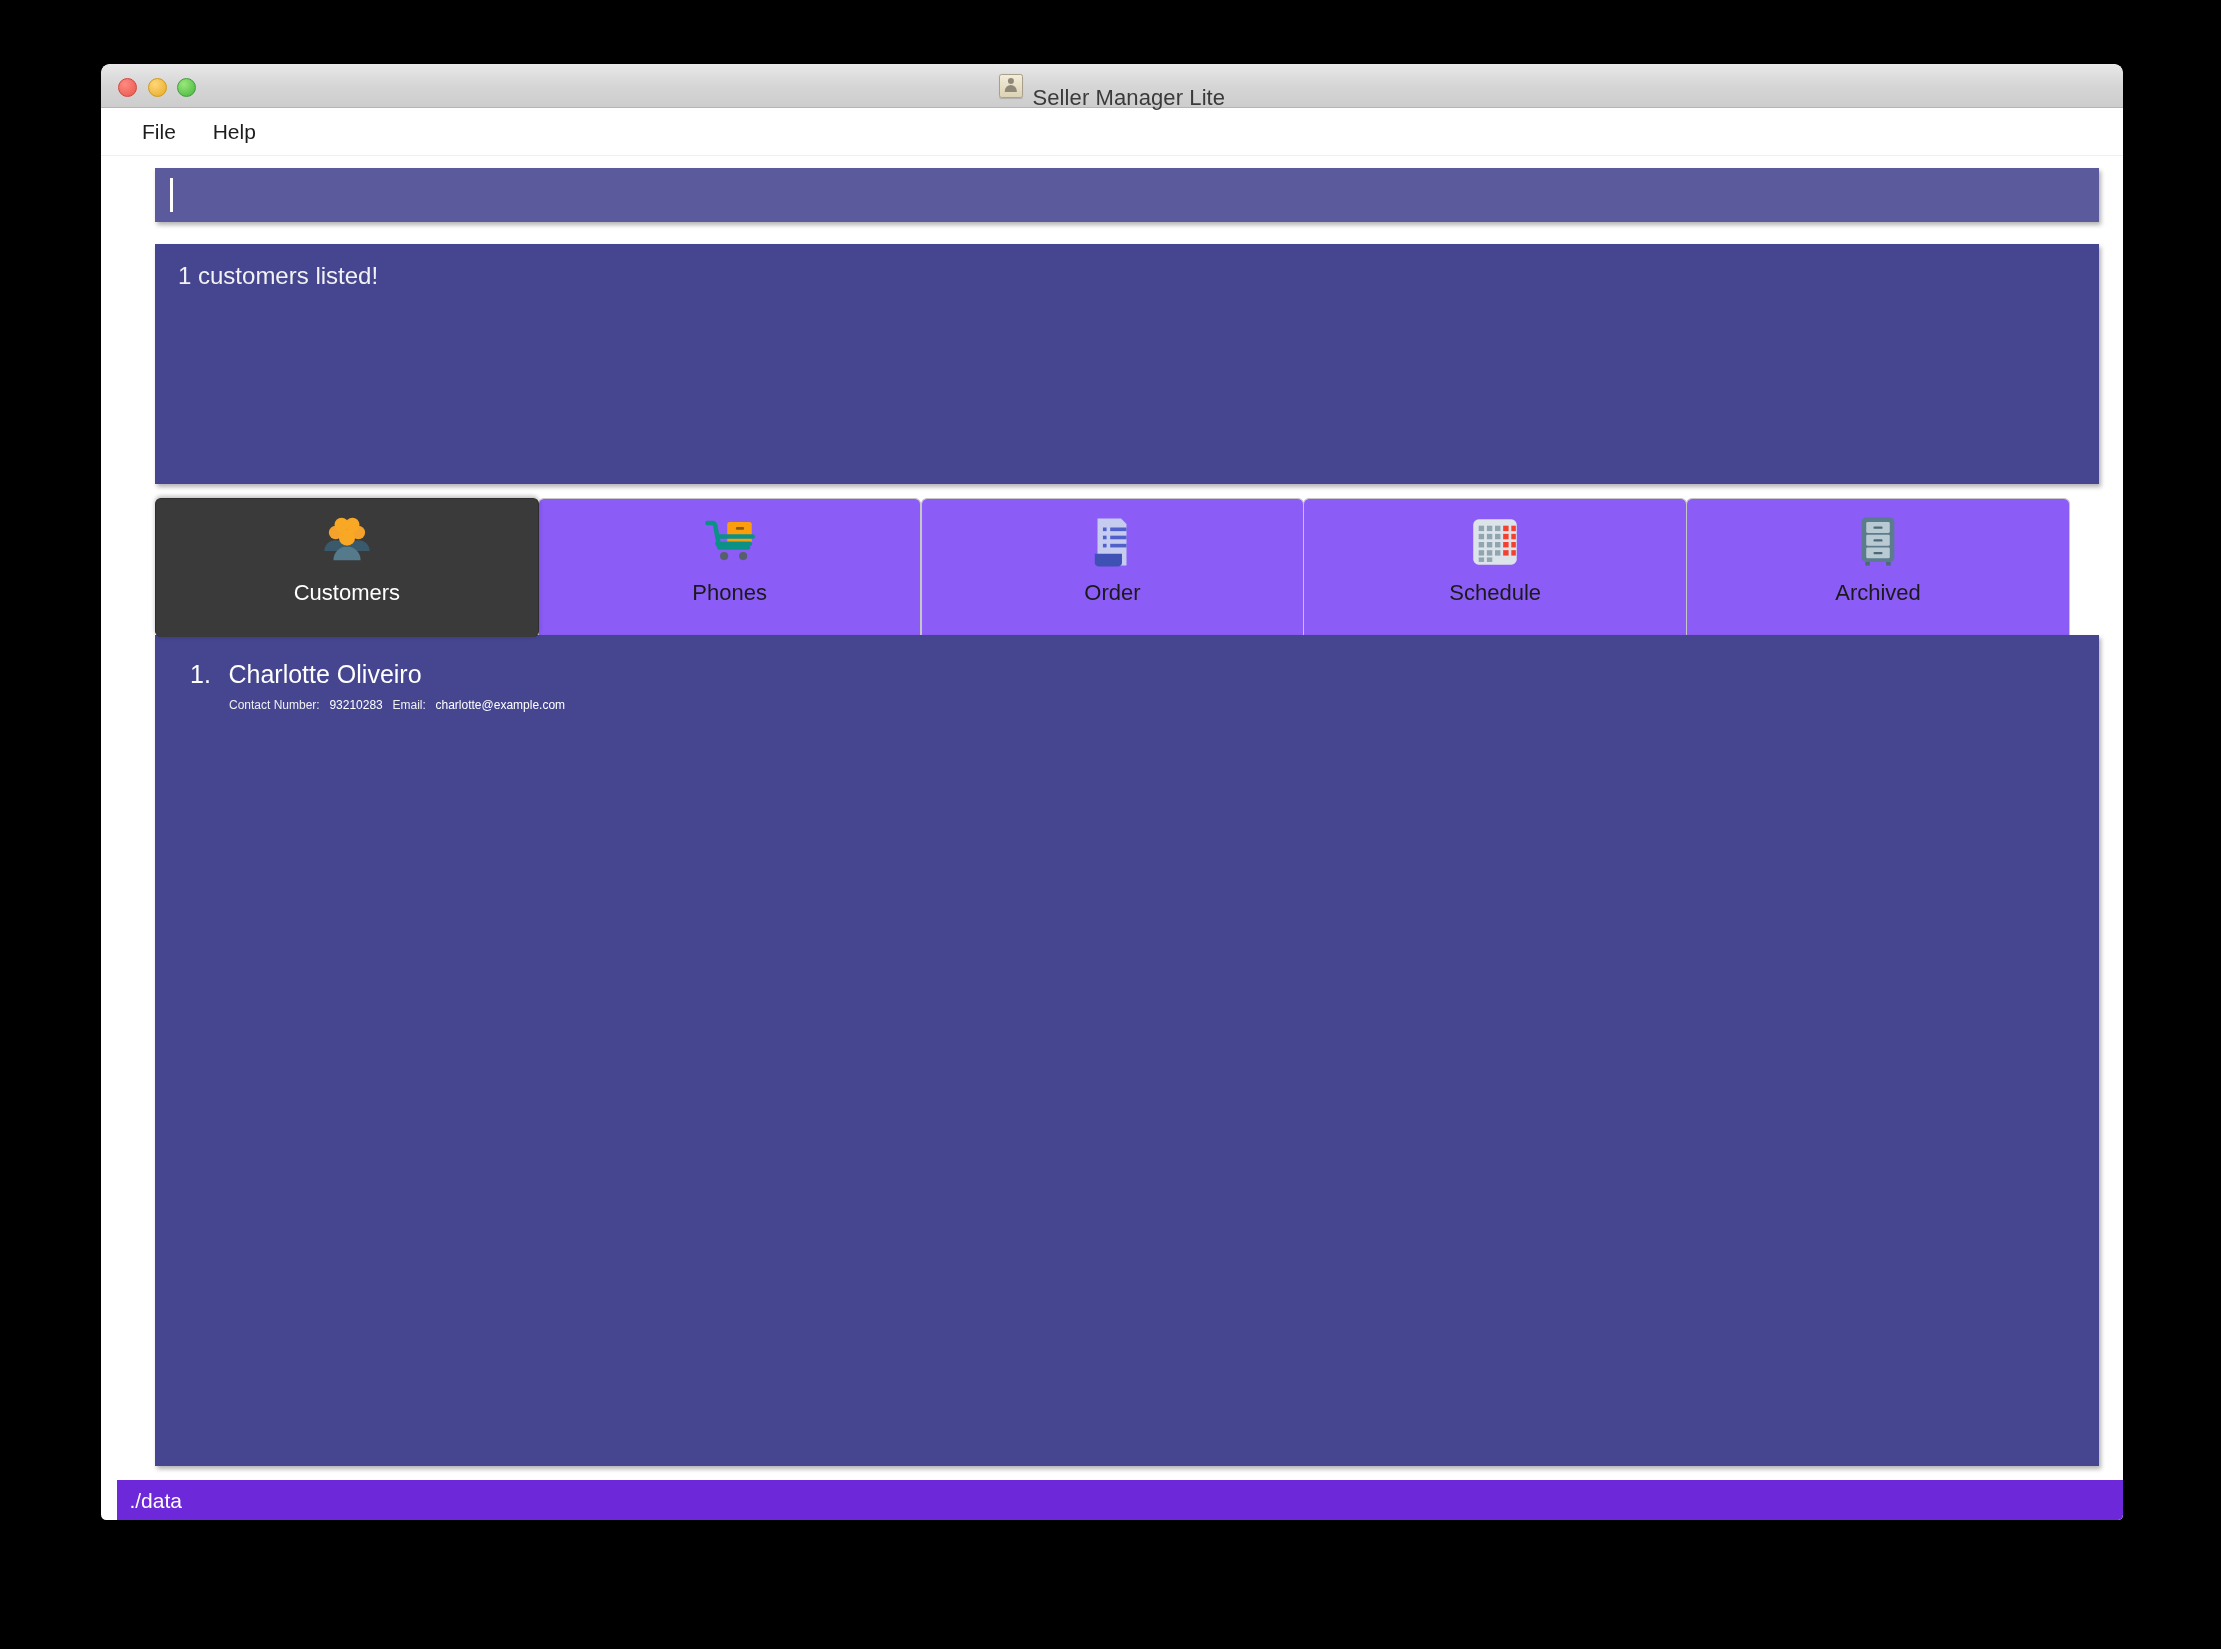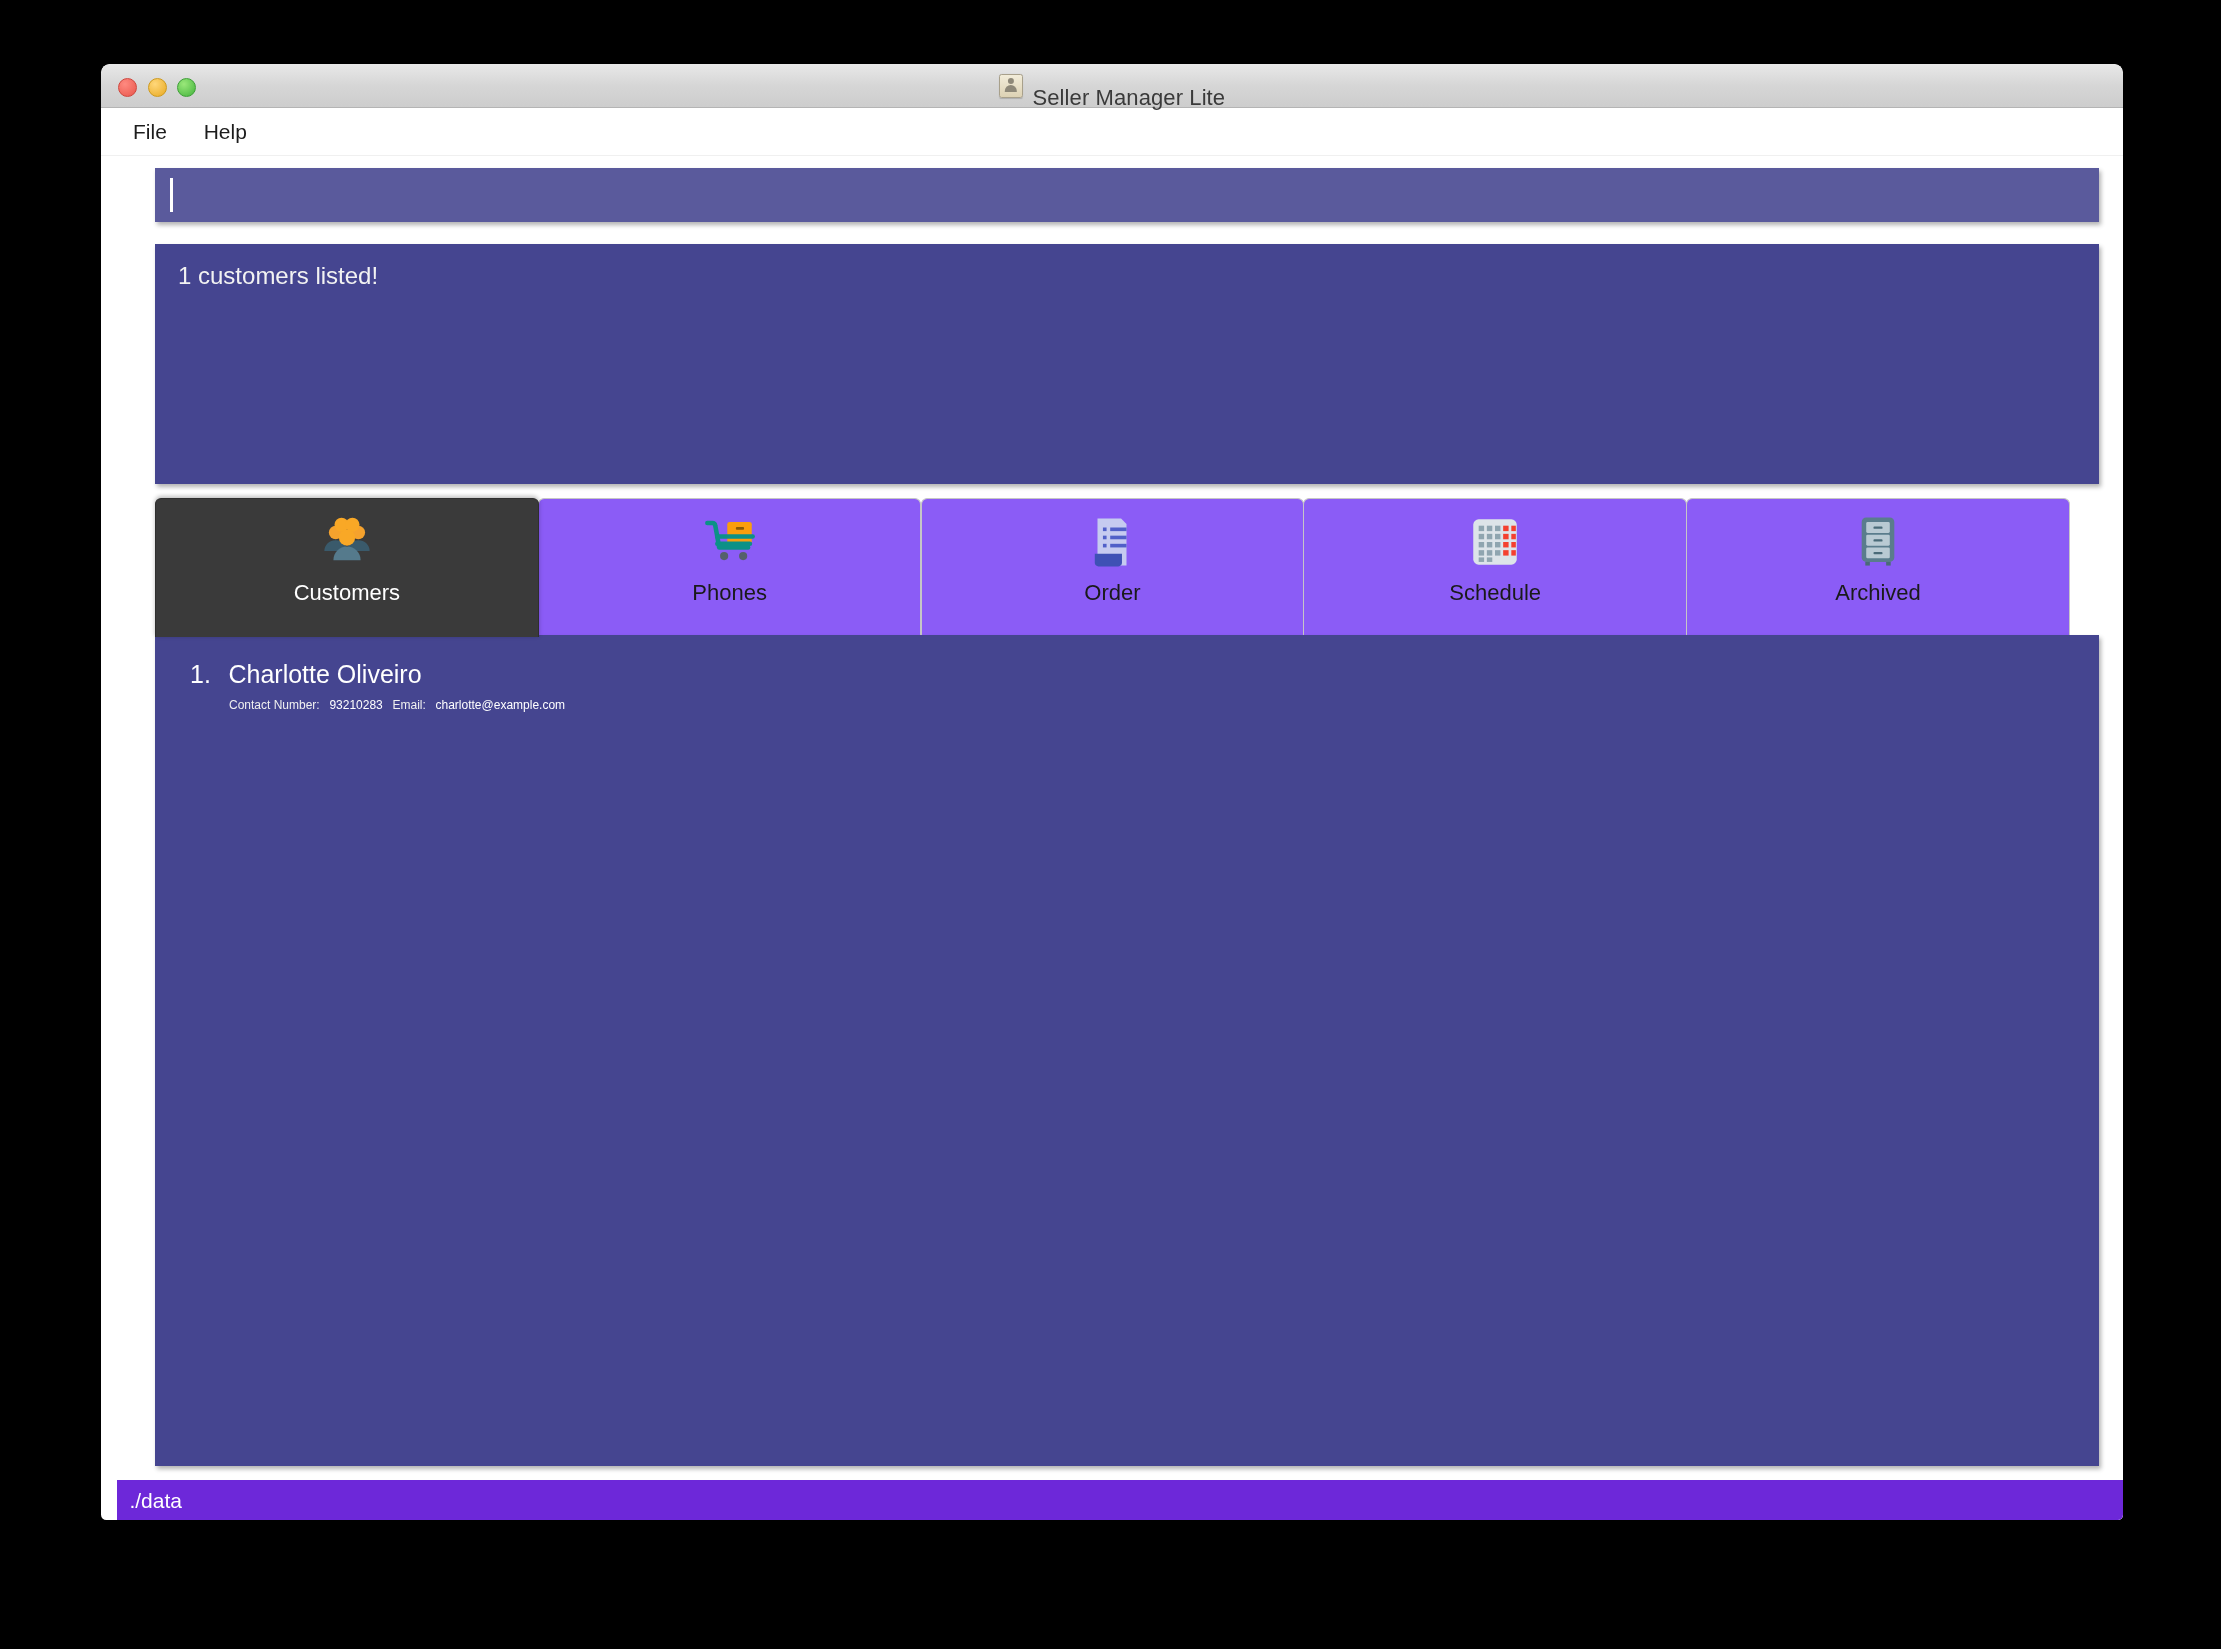--- a/index.html
+++ b/index.html
@@ -96,21 +96,21 @@
     letter-spacing: 0.1px;
     margin-top: 24px;
   }
 
   
   .menubar {
     height: 47px;
     background: #ffffff;
     display: flex;
     align-items: center;
-    padding-left: 18px;
+    padding-left: 27px;
     gap: 8.8px;
     border-bottom: 0.9px solid #f0f0f0;
   }
   .menu-item {
     font-size: 21px;
     color: #1d1d1d;
     padding: 4.4px 14px;
     border-radius: 2.6px;
     cursor: default;
   }
@@ -185,20 +185,21 @@
     padding-top: 14px;
     box-sizing: border-box;
     cursor: default;
     position: relative;
   }
   .tab.active {
     background: #3a3a3a;
     border-color: #2e2e2e;
     box-shadow: 0 -1.8px 4.4px rgba(0,0,0,0.25);
     z-index: 4;
+    border-radius: 6px;
   }
   .tab-label {
     font-size: 22px;
     color: #1a1a1a;
     margin-top: 8.8px;
   }
   .tab.active .tab-label { color: #ffffff; }
   .tab-icon {
     width: 58px;
     height: 58px;

